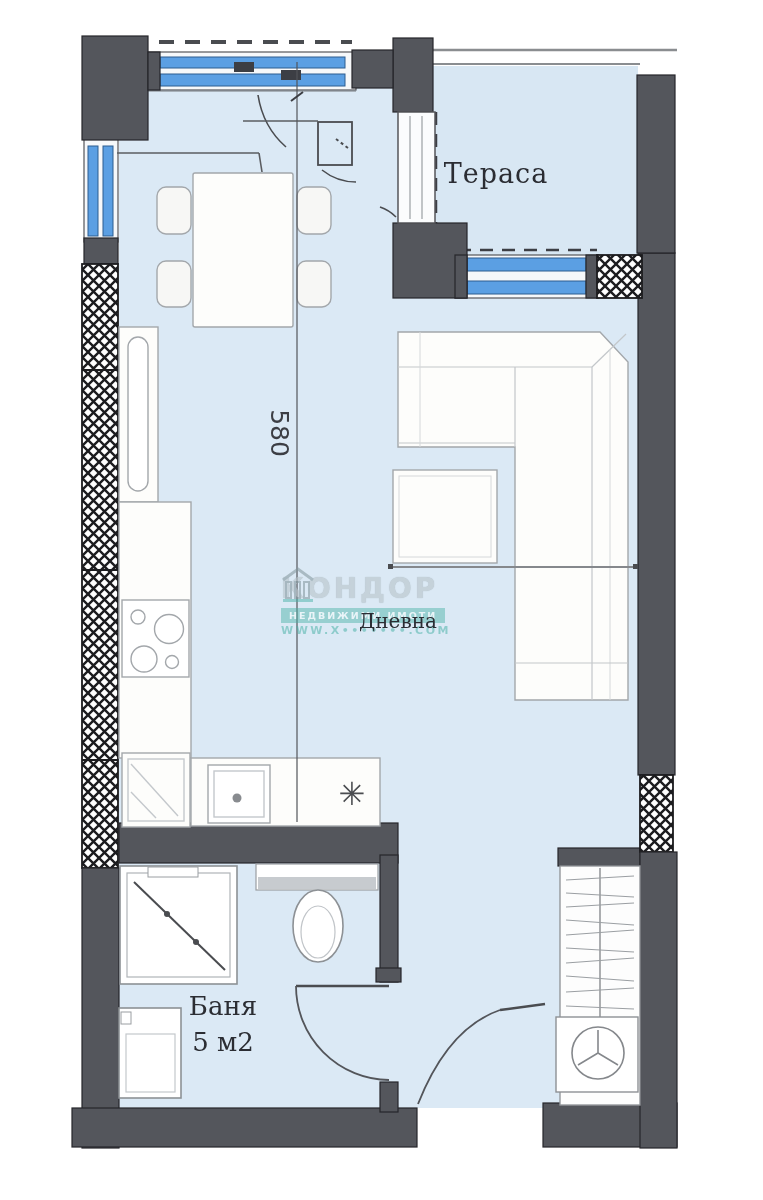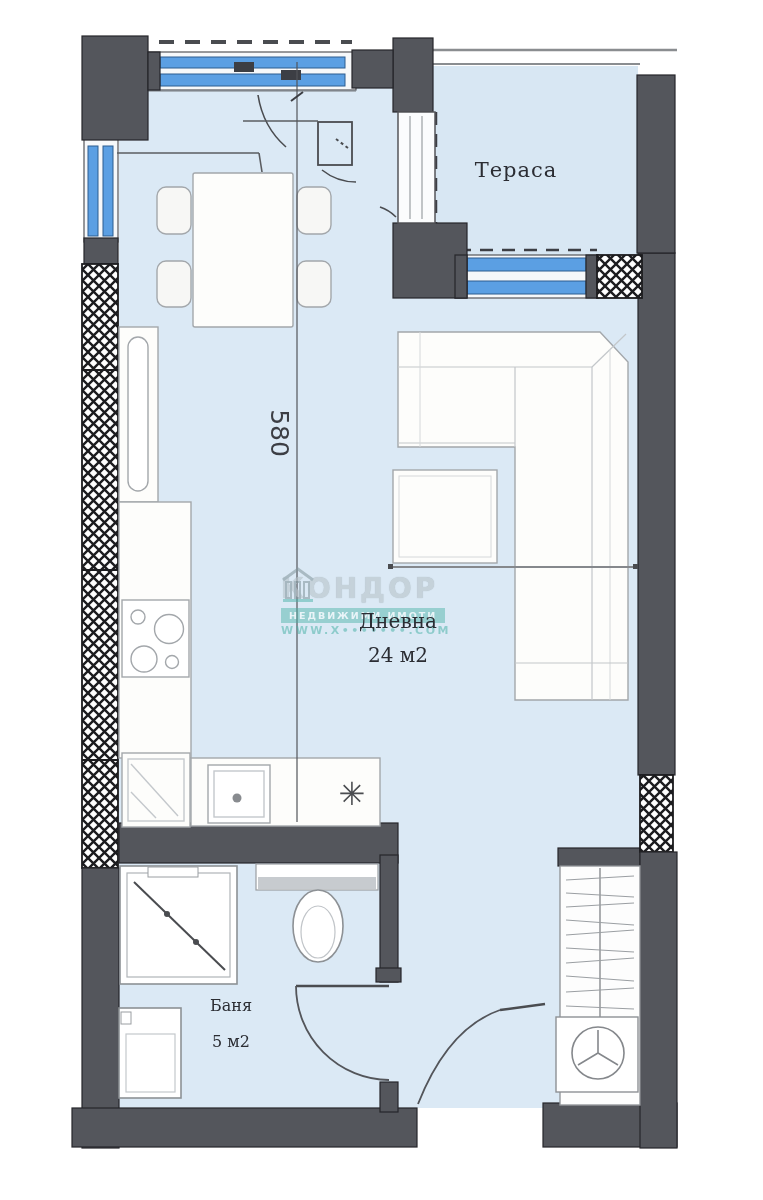--- a/index.html
+++ b/index.html
@@ -5,23 +5,23 @@
   html,body{margin:0;padding:0;background:#ffffff;}
   .stage{
     position:relative;width:763px;height:1200px;background:#ffffff;overflow:hidden;
     font-family:"DejaVu Serif", serif;
   }
   .stage svg{position:absolute;left:0;top:0;}
   .lbl{
     position:absolute;color:#2b2d33;text-align:center;
     font-family:"DejaVu Serif", serif;
   }
-  .lbl-terrace{left:448px;top:158px;width:136px;font-size:21px;letter-spacing:1px;}
+  .lbl-terrace{left:428px;top:158px;width:136px;font-size:27px;letter-spacing:1px;}
   .lbl-living{left:296px;top:604px;width:204px;font-size:20px;line-height:34px;}
-  .lbl-bath{left:178px;top:988px;width:106px;font-size:16px;line-height:36px;}
+  .lbl-bath{left:170px;top:988px;width:106px;font-size:26px;line-height:36px;}
   .lbl-dim{
     left:248px;top:406px;width:64px;height:54px;display:flex;align-items:center;justify-content:center;
     font-family:"DejaVu Sans", sans-serif;font-size:25px;color:#3c3e44;
     transform:rotate(90deg);
   }
   .watermark{
     position:absolute;left:281px;top:566px;width:202px;opacity:.62;
     filter:blur(.4px);text-align:left;pointer-events:none;
     font-family:"DejaVu Sans", sans-serif;
   }
@@ -225,21 +225,20 @@
       <span class="wm-brand">КОНДОР</span>
     </div>
     <div><span class="wm-tag">НЕДВИЖИМИ ИМОТИ</span></div>
     <div class="wm-url">WWW.X•••••••.COM</div>
   </div>
 
   <div class="lbl lbl-terrace">Тераса</div>
 
   <div class="lbl lbl-living">
     <div>Дневна</div>
-    <div>24 м2</div>
   </div>
 
   <div class="lbl lbl-bath">
     <div>Баня</div>
     <div>5 м2</div>
   </div>
 
   <div class="lbl lbl-dim">580</div>
 
 </div>

